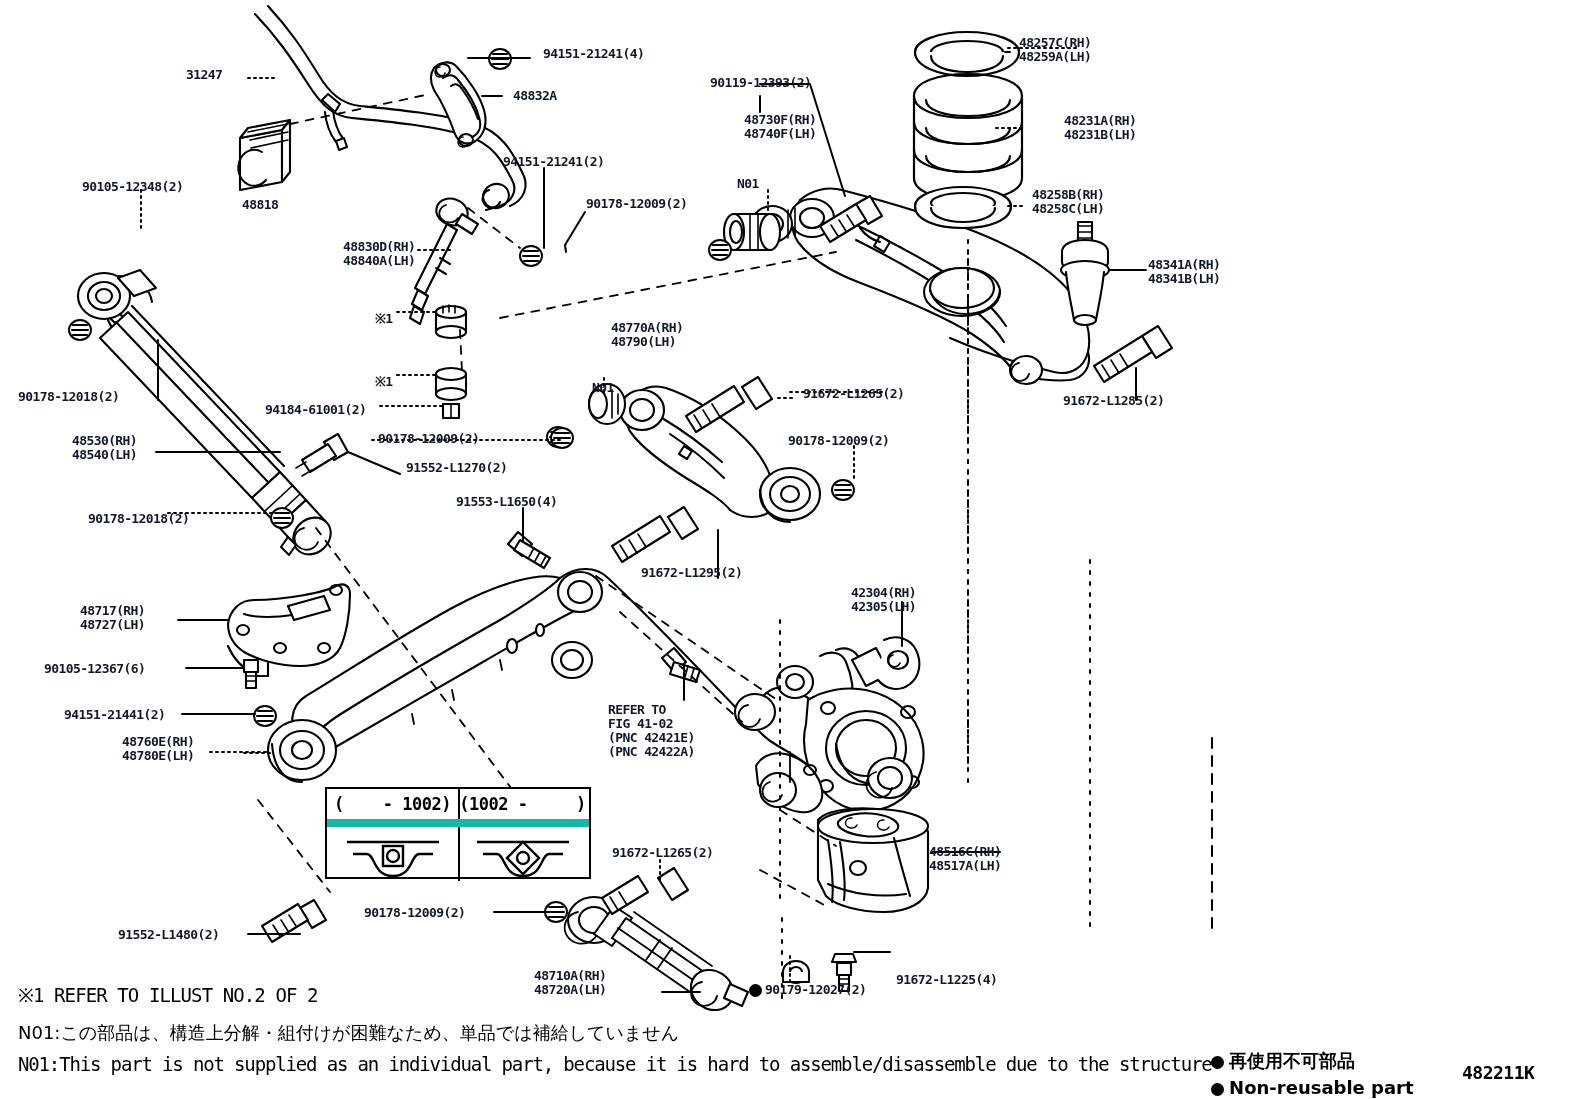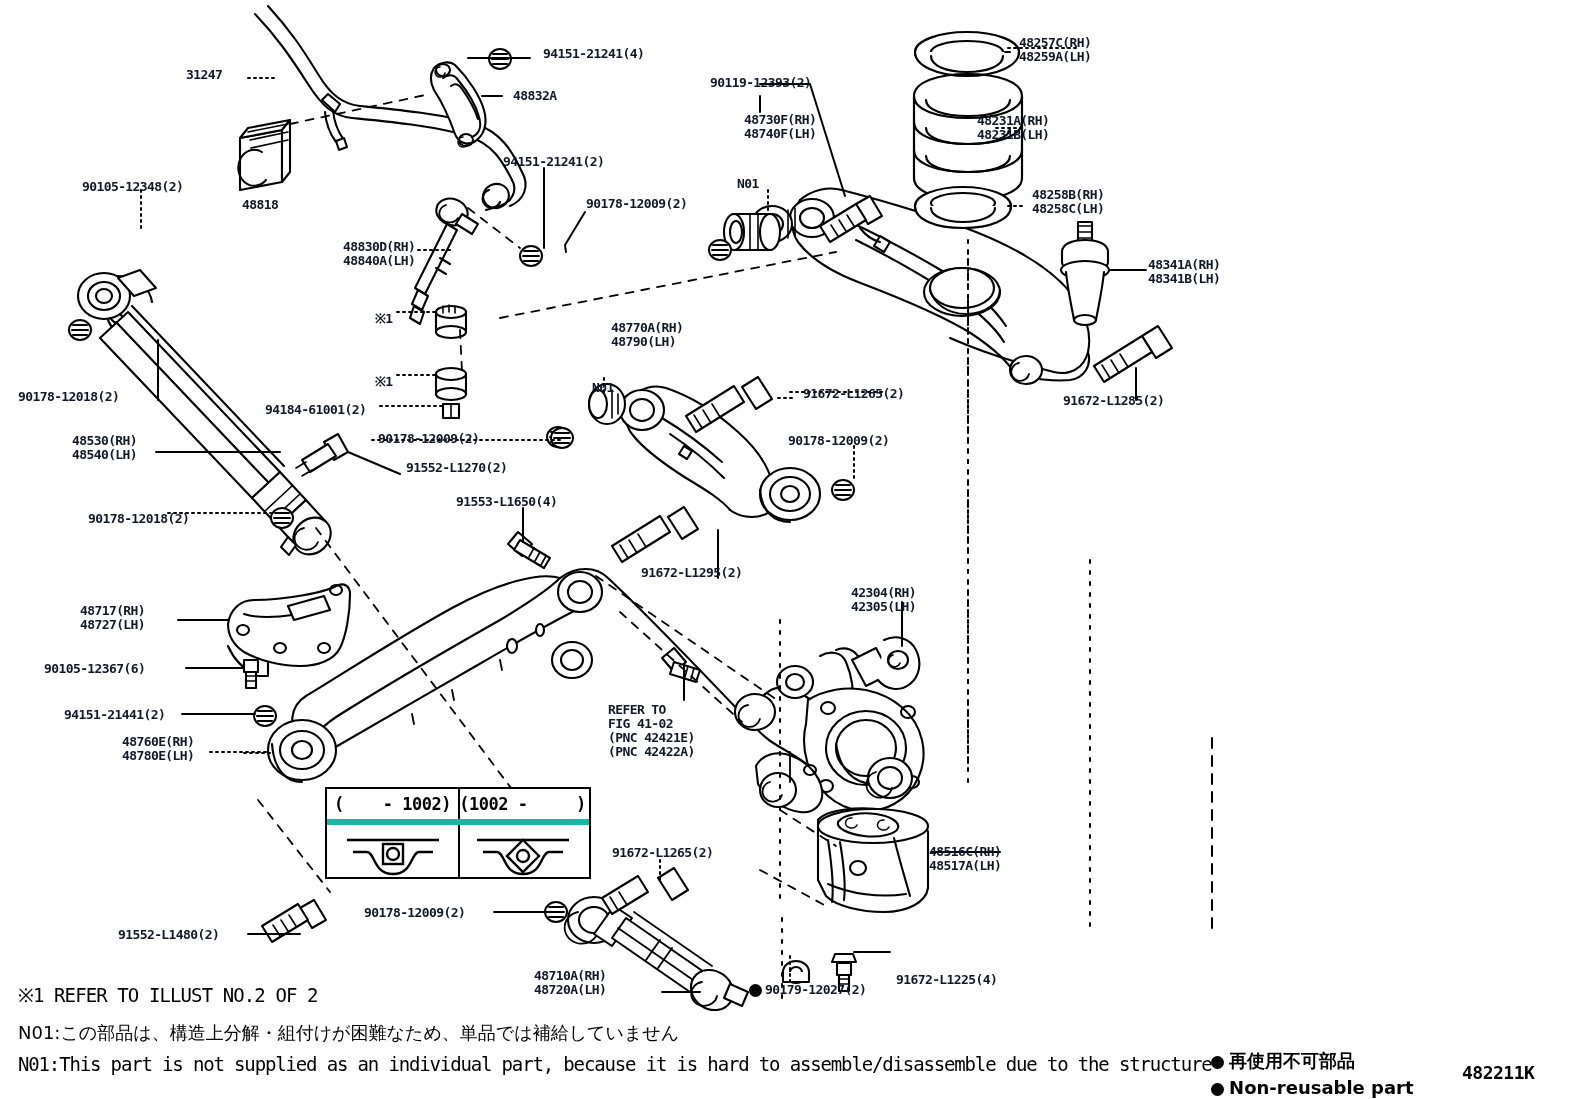--- a/index.html
+++ b/index.html
@@ -26,21 +26,21 @@
     font-family:"DejaVu Sans Mono","Liberation Mono",monospace;
     font-weight:bold;font-size:18px;letter-spacing:-0.5px;
   }
   .legend{
     position:absolute;white-space:pre;
     font-family:"DejaVu Sans","Liberation Sans",sans-serif;
     font-weight:bold;font-size:18px;color:#000;
   }
   .dot{display:inline-block;width:13px;height:13px;border-radius:50%;background:#000;vertical-align:middle;margin-right:5px;}
   .vtable{position:absolute;border:2px solid #000;background:#fff;}
-  .vtable .row1{display:flex;border-bottom:6px solid #14b8a6;}
+  .vtable .row1{display:flex;border-bottom:8px solid #14b8a6;}
   .vtable .row2{display:flex;}
   .vcell{
     box-sizing:border-box;display:flex;align-items:center;justify-content:center;
     font-family:"DejaVu Sans Mono","Liberation Mono",monospace;font-weight:bold;font-size:17px;
     white-space:pre;letter-spacing:-0.5px;
   }
   .vcell.divL{border-right:2px solid #000;}
 </style>
 </head>
 <body>
@@ -479,21 +479,21 @@
       <div class="lbl" style="left: 242px; top: 198px;">48818</div>
       <div class="lbl" style="left: 82px; top: 180px;">90105-12348(2)</div>
       <div class="lbl" style="left: 503px; top: 155px;">94151-21241(2)</div>
       <div class="lbl" style="left: 586px; top: 197px;">90178-12009(2)</div>
       <div class="lbl" style="left: 737px; top: 177px;">N01</div>
       <div class="lbl two" style="left: 744px; top: 113px;">48730F(RH)
 48740F(LH)</div>
       <div class="lbl" style="left: 710px; top: 76px;">90119-12393(2)</div>
       <div class="lbl two" style="left: 1019px; top: 36px;">48257C(RH)
 48259A(LH)</div>
-      <div class="lbl two" style="left: 977px; top: 114px;">48231A(RH)
+      <div class="lbl two" style="left: 1064px; top: 114px;">48231A(RH)
 48231B(LH)</div>
       <div class="lbl two" style="left: 1032px; top: 188px;">48258B(RH)
 48258C(LH)</div>
       <div class="lbl two" style="left: 1148px; top: 258px;">48341A(RH)
 48341B(LH)</div>
       <div class="lbl two" style="left: 298px; top: 240px; margin-left: 45px;">48830D(RH)
 48840A(LH)</div>
       <div class="lbl" style="left: 375px; top: 312px;">※1</div>
       <div class="lbl" style="left: 375px; top: 375px;">※1</div>
       <div class="lbl" style="left: 265px; top: 403px;">94184-61001(2)</div>

